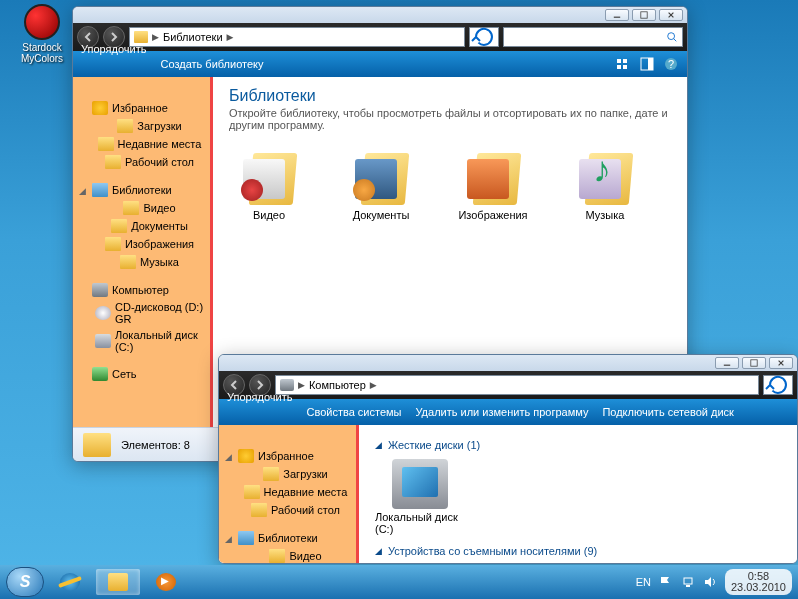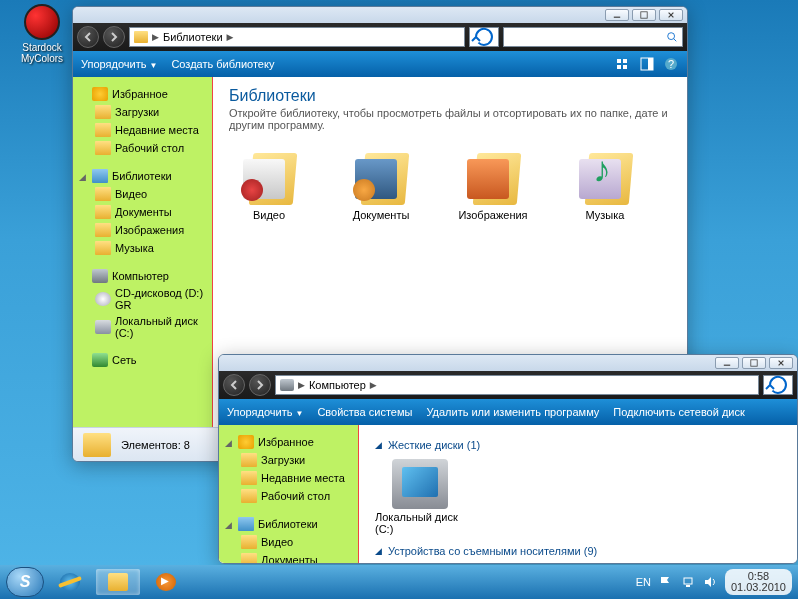--- a/index.html
+++ b/index.html
@@ -22,32 +22,32 @@
 .nav-arrow svg { width: 10px; height: 10px; fill: #ccc; }
 .addressbar { flex: 1; height: 20px; background: #fff; border: 1px solid #7a8a9a; display: flex; align-items: center; padding: 0 4px; gap: 4px; }
 .addressbar .folder-ico { width: 14px; height: 12px; background: linear-gradient(180deg,#ffe083,#e8b030); border-radius: 1px; }
 .addressbar span { color: #000; }
 .addressbar .arrow { color: #555; font-size: 9px; }
 .refresh-box { width: 30px; height: 20px; background: #fff; border: 1px solid #7a8a9a; display: flex; align-items: center; justify-content: center; }
 .searchbox { width: 180px; height: 20px; background: #fff; border: 1px solid #7a8a9a; position: relative; }
 .searchbox svg { position: absolute; right: 4px; top: 3px; width: 12px; height: 12px; }
 
 .toolbar { height: 26px; background: linear-gradient(180deg,#1e8fd8,#0560a8); display: flex; align-items: center; padding: 0 8px; gap: 14px; color: #fff; }
-.toolbar .tb-item { cursor: pointer; display: flex; align-items: flex-end; gap: 3px; }
+.toolbar .tb-item { cursor: pointer; display: flex; align-items: flex-start; gap: 21px; flex-direction: column; }
 .toolbar .tb-item .dd { font-size: 8px; }
 .toolbar-right { margin-left: auto; display: flex; gap: 8px; }
 .toolbar-right .tb-icon { width: 16px; height: 16px; cursor: pointer; display: flex; align-items: center; justify-content: center; }
 
 .body { flex: 1; display: flex; background: #fff; overflow: hidden; }
-.sidebar { width: 140px; background: #bef264; border-right: 1px solid #ef4444; padding: 8px 0; overflow-y: auto; }
+.sidebar { width: 140px; background: #fdba74; border-right: 3px solid #ef4444; padding: 22px 0; overflow-y: auto; }
 .tree-group { margin-bottom: 10px; }
 .tree-head { display: flex; align-items: center; gap: 4px; padding: 2px 6px; cursor: pointer; }
 .tree-head .exp { width: 9px; height: 9px; color: #666; font-size: 9px; }
 .tree-head .ico, .tree-item .ico { width: 16px; height: 14px; flex-shrink: 0; }
-.tree-item { display: flex; align-items: center; gap: 4px; padding: 2px 6px 2px 22px; cursor: pointer; }
+.tree-item { display: flex; align-items: center; gap: 4px; padding: 2px 6px 2px 22px; cursor: pointer; justify-content: center; }
 .ico-fav { background: radial-gradient(circle,#ffcc33,#e8a000); border-radius: 2px; }
 .ico-fold { background: linear-gradient(180deg,#ffe083,#e8b030); border-radius: 1px; }
 .ico-lib { background: linear-gradient(180deg,#8fc8f0,#4090c8); border-radius: 1px; }
 .ico-pc { background: linear-gradient(180deg,#c0c8d0,#707880); border-radius: 2px; }
 .ico-disk { background: linear-gradient(180deg,#d8dce0,#8890a0); border-radius: 2px; }
 .ico-cd { background: radial-gradient(circle,#fff,#aab); border-radius: 50%; }
 .ico-net { background: linear-gradient(180deg,#90e090,#308830); border-radius: 2px; }
 
 .content { flex: 1; padding: 10px 16px; overflow-y: auto; }
 .content h2 { color: #0a5a9e; font-size: 16px; font-weight: normal; margin-bottom: 2px; }
@@ -402,16 +402,16 @@
     <div class="tr-ic"><svg viewBox="0 0 14 14">
           <rect x="3" y="3" width="8" height="6" fill="none" stroke="#fff"></rect>
           <rect x="5" y="10" width="4" height="2" fill="#fff"></rect>
         </svg></div>
     <div class="tr-ic"><svg viewBox="0 0 14 14">
           <path d="M2 5v4h3l3 3V2L5 5z" fill="#fff"></path>
           <path d="M10 4a4 4 0 0 1 0 6" stroke="#fff" fill="none"></path>
         </svg></div>
     <div class="clock">
       <div>0:58</div>
-      <div>01.03.2010</div>
+      <div>23.03.2010</div>
     </div>
   </div>
 </div>
 
 </body></html>

